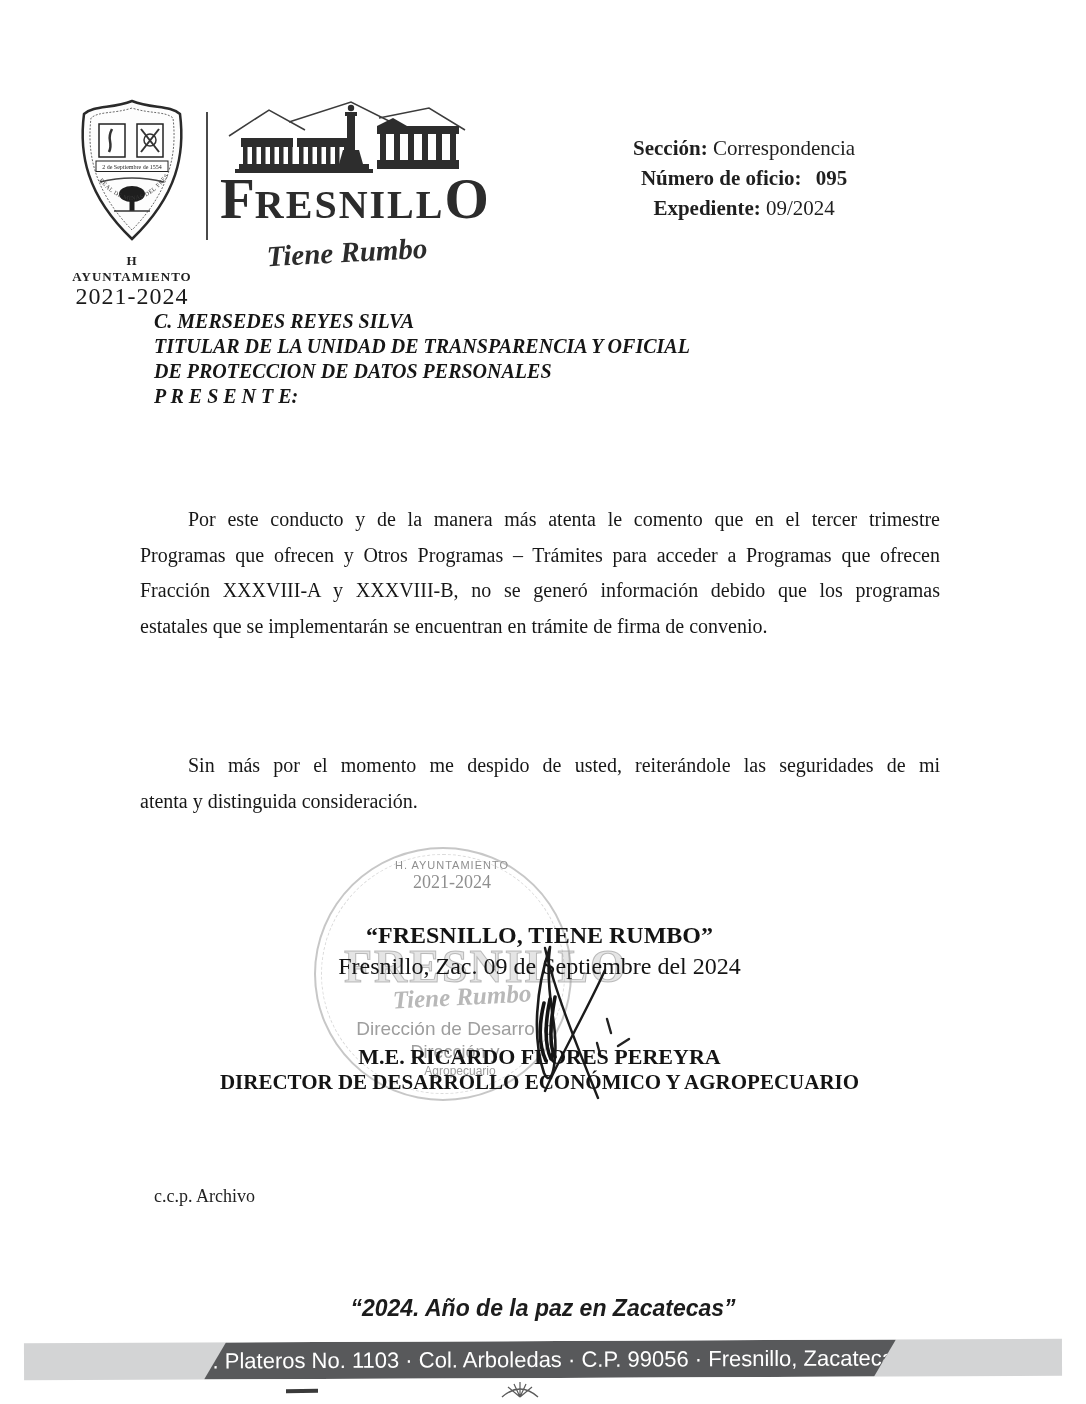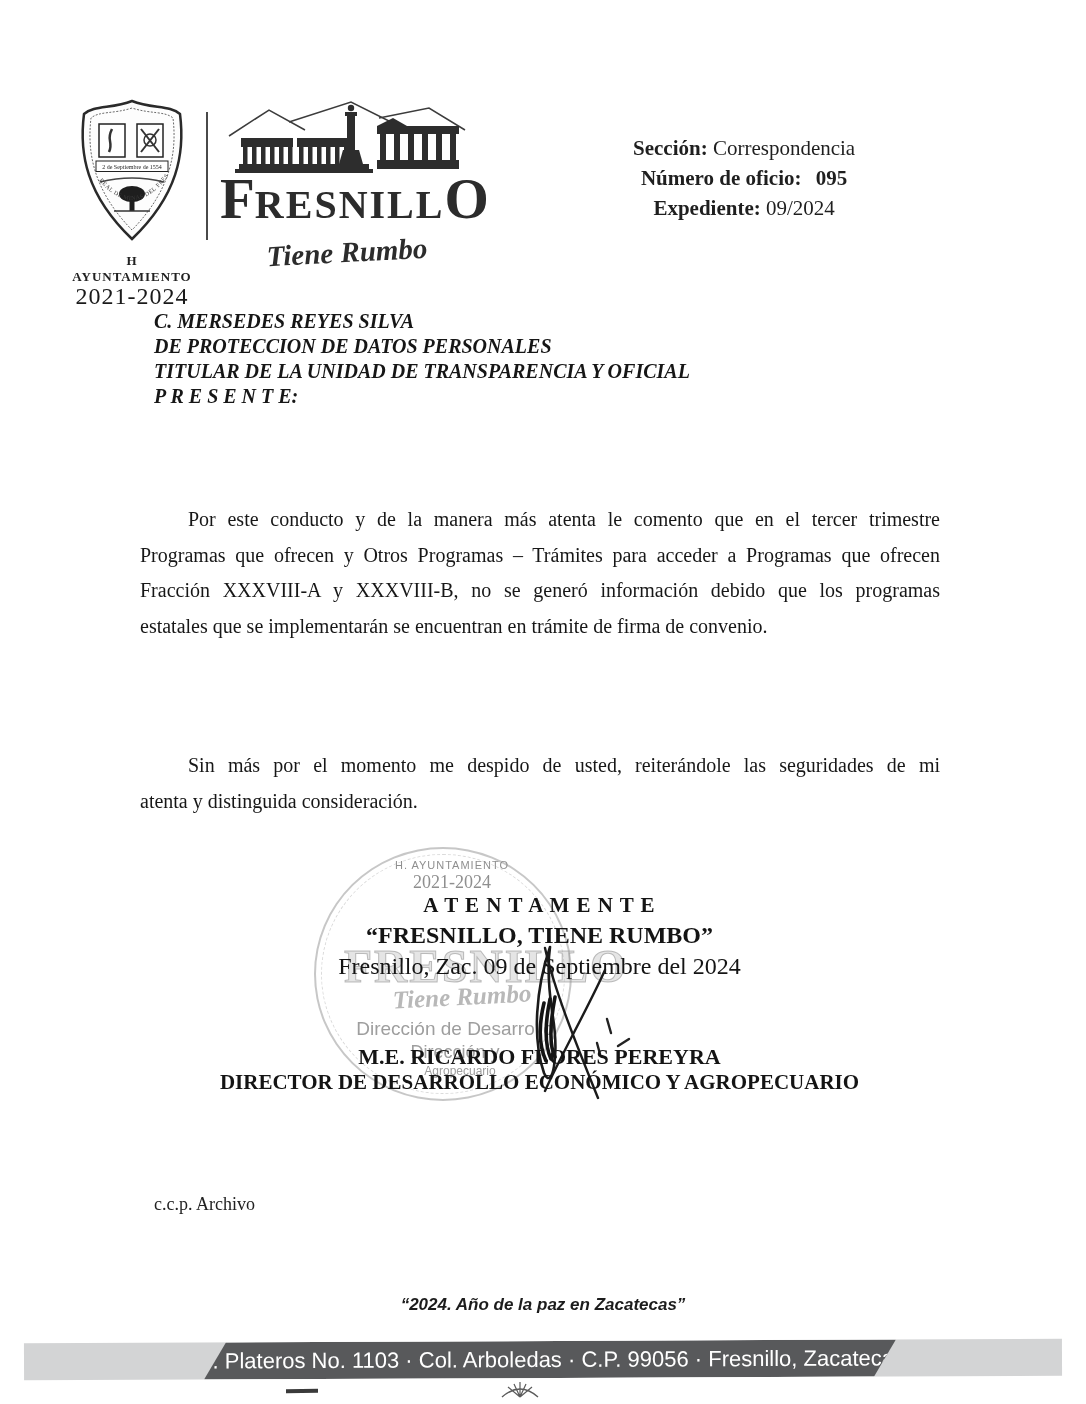--- a/index.html
+++ b/index.html
@@ -55,25 +55,25 @@
   
   .cline{left:142px;width:795px;text-align:center;white-space:nowrap;color:#141414;}
   .atent{top:893px;font-size:21px;font-weight:bold;letter-spacing:1px;}
   .slogan{top:922px;font-size:24px;font-weight:bold;}
   .dateline{top:953px;font-size:24px;}
   .signer-name{top:1044px;font-size:22px;font-weight:bold;}
   .signer-title{top:1070px;font-size:21px;font-weight:bold;}
 
   .sig-svg{left:520px;top:933px;width:130px;height:175px;}
 
-  .ccp{left:154px;top:1186px;font-size:18px;color:#222;margin-top:8px;}
+  .ccp{left:154px;top:1186px;font-size:18px;color:#222;}
 
   
   .quote{left:0;top:1295px;width:1086px;text-align:center;font-family:"Liberation Sans",sans-serif;
-         font-size:17px;font-weight:bold;font-style:italic;color:#1c1c1c;}
+         font-size:23px;font-weight:bold;font-style:italic;color:#1c1c1c;}
   .strip{left:24px;top:1341px;width:1038px;height:37px;background:#d3d4d5;transform:rotate(-.25deg);}
   .bar{position:absolute;left:180px;top:0;width:692px;height:37px;background:#58595b;
        clip-path:polygon(22px 0,100% 0,calc(100% - 22px) 100%,0 100%);
        display:flex;align-items:center;justify-content:center;}
   .bar span{color:#fff;font-family:"Liberation Sans",sans-serif;font-size:22px;white-space:nowrap;}
   .dash{left:286px;top:1389px;width:32px;height:4px;background:#3a3a3a;transform:rotate(-1deg);}
   .fan{left:498px;top:1381px;width:44px;height:18px;}
 </style>
 </head>
 <body>
@@ -155,22 +155,22 @@
 
   <div class="abs meta">
     <div><b>Sección:</b> <span>Correspondencia</span></div>
     <div><b>Número de oficio:</b> <b class="sp">095</b></div>
     <div><b>Expediente:</b> <span>09/2024</span></div>
   </div>
 
 
   <div class="abs recipient">
     <div>C. MERSEDES REYES SILVA</div>
+    <div>TITULAR DE LA UNIDAD DE TRANSPARENCIA Y OFICIAL</div>
     <div>DE PROTECCION DE DATOS PERSONALES</div>
-    <div>TITULAR DE LA UNIDAD DE TRANSPARENCIA Y OFICIAL</div>
     <div>P R E S E N T E:</div>
   </div>
 
   <div class="abs bodyp" style="top:502px;">
     <div class="bline first">Por este conducto y de la manera más atenta le comento que en el tercer trimestre</div>
     <div class="bline">Programas que ofrecen y Otros Programas – Trámites para acceder a Programas que ofrecen</div>
     <div class="bline">Fracción XXXVIII-A y XXXVIII-B, no se generó información debido que los programas</div>
     <div class="bline last">estatales que se implementarán se encuentran en trámite de firma de convenio.</div>
   </div>
 
@@ -181,21 +181,20 @@
 
   <div class="abs stamp-circle"></div>
   <div class="abs stamp-t stamp-h1">H. AYUNTAMIENTO</div>
   <div class="abs stamp-t stamp-h2">2021-2024</div>
   <div class="abs stamp-wordmark">FRESNILLO</div>
   <div class="abs stamp-script">Tiene Rumbo</div>
   <div class="abs stamp-dept stamp-d1">Dirección de Desarrollo</div>
   <div class="abs stamp-dept stamp-d2">Dirección y</div>
   <div class="abs stamp-dept stamp-d3">Agropecuario</div>
 
-  <div class="abs cline atent">A T E N T A M E N T E</div>
   <div class="abs cline slogan">“FRESNILLO, TIENE RUMBO”</div>
   <div class="abs cline dateline">Fresnillo, Zac. 09 de Septiembre del 2024</div>
 
   <svg class="abs sig-svg" viewBox="0 0 130 175">
     <path d="M30,14 C16,55 12,105 24,140 C32,158 40,125 32,78 C28,50 28,28 30,14" fill="none" stroke="#1b1b1b" stroke-width="2.6" stroke-linecap="round"></path>
     <path d="M24,70 C18,95 20,115 26,128 M30,66 C24,95 26,115 31,126 M35,64 C29,96 30,114 35,124" fill="none" stroke="#141414" stroke-width="3.6" stroke-linecap="round"></path>
     <path d="M25,15 C35,60 60,120 78,165" fill="none" stroke="#1b1b1b" stroke-width="2.4" stroke-linecap="round"></path>
     <path d="M85,37 C68,75 42,120 25,158" fill="none" stroke="#1b1b1b" stroke-width="2.4" stroke-linecap="round"></path>
     <path d="M87,86 l4,14 M77,110 l3,11 M98,113 l11,-7" fill="none" stroke="#222" stroke-width="2.4" stroke-linecap="round"></path>
   </svg>

